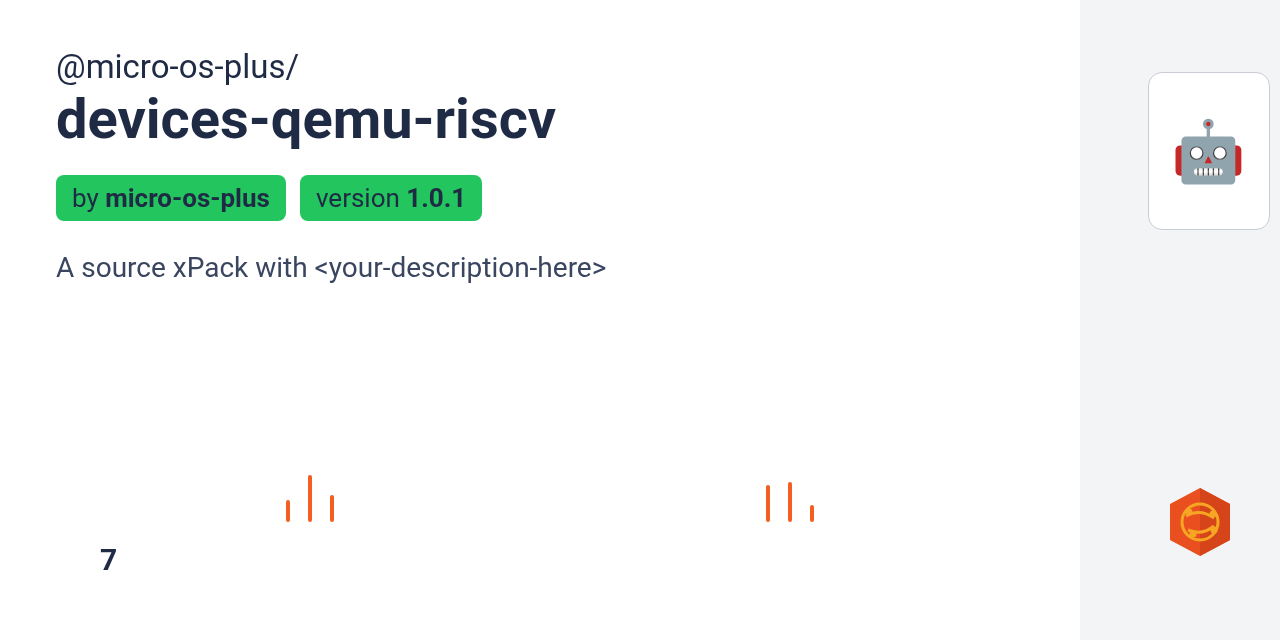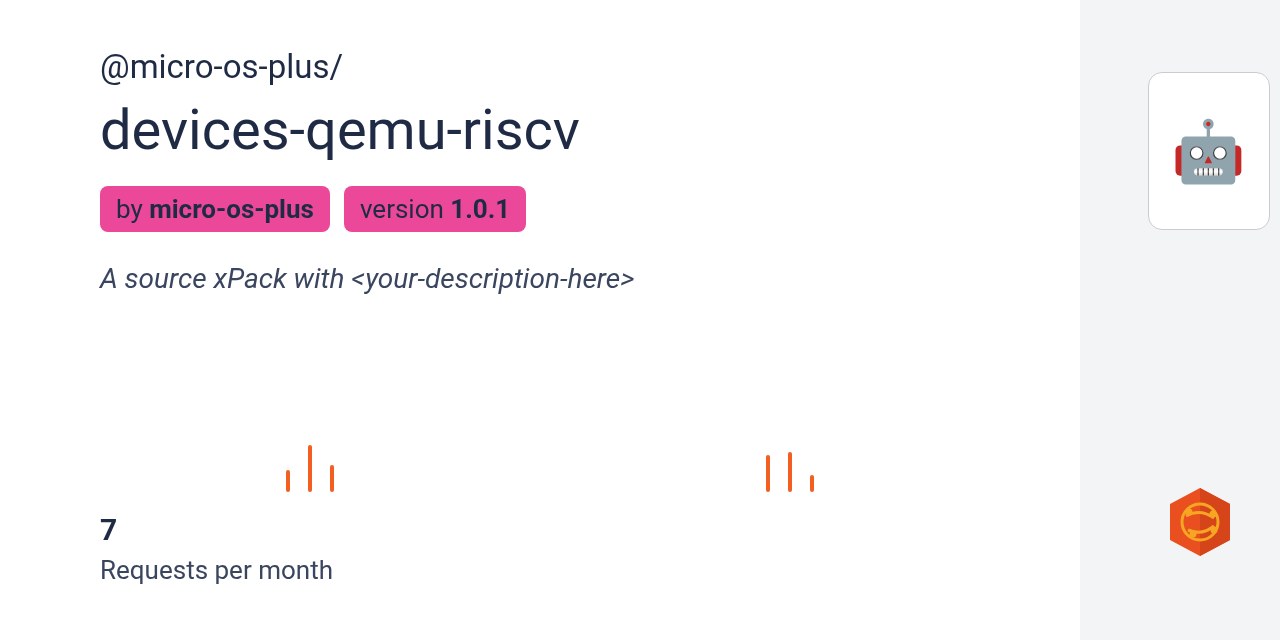--- a/index.html
+++ b/index.html
@@ -14,57 +14,56 @@
     .right-stripe {
       position: absolute;
       right: 0;
       top: 0;
       width: 200px;
       height: 100%;
       background: #f3f4f6;
     }
     .container {
       position: relative;
-      padding: 50px 100px;
+      padding: 50px 56px;
       width: 1080px;
       height: 640px;
     }
     .scope {
       font-size: 33px;
       font-weight: 400;
       color: #1f2a44;
       line-height: 1.0;
     }
     .package-name {
       font-size: 56px;
-      font-weight: 400;
+      font-weight: 700;
       color: #1f2a44;
       line-height: 1.1;
-      margin-top: 17px;
+      margin-top: 6px;
     }
     .badges {
       margin-top: 24px;
       display: flex;
       gap: 14px;
     }
     .badge {
-      background: #ec4899;
+      background: #22c55e;
       border-radius: 8px;
       padding: 8px 16px;
       font-size: 26px;
       color: #1f2a44;
     }
     .badge .label { font-weight: 400; }
     .badge .value { font-weight: 700; }
     .description {
       font-size: 28px;
       color: #3a455f;
       margin-top: 30px;
       font-weight: 400;
-      font-style: italic;
     }
     .avatar-box {
       position: absolute;
       right: 10px;
       top: 72px;
       width: 122px;
       height: 158px;
       border: 1px solid #c9ccd3;
       border-radius: 14px;
       background: #fff;
@@ -136,21 +135,20 @@
   <div class="description">A source xPack with &lt;your-description-here&gt;</div>
 
   <div class="stats">
     <div class="stat">
       <div class="bars" id="bars-0">
           <div class="bar" style="height: 22.5px; background: rgb(242, 95, 32);"></div>
           <div class="bar" style="height: 47.5px; background: rgb(242, 95, 32);"></div>
           <div class="bar" style="height: 27.5px; background: rgb(242, 95, 32);"></div>
         </div>
       <div class="stat-value">7</div>
-      <div class="stat-label">Requests per month</div>
     </div>
     <div class="stat">
       <div class="bars" id="bars-1">
           <div class="bar" style="height: 37.5px; background: rgb(242, 95, 32);"></div>
           <div class="bar" style="height: 40px; background: rgb(242, 95, 32);"></div>
           <div class="bar" style="height: 17.5px; background: rgb(242, 95, 32);"></div>
         </div>
     </div>
   </div>
 </div>

